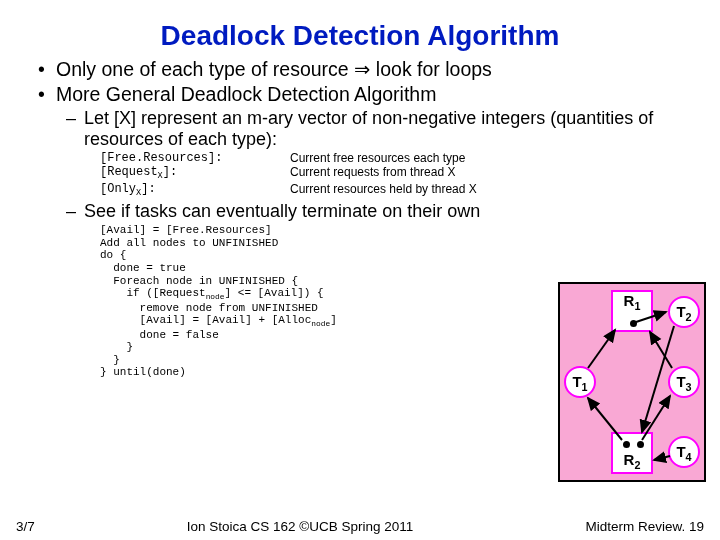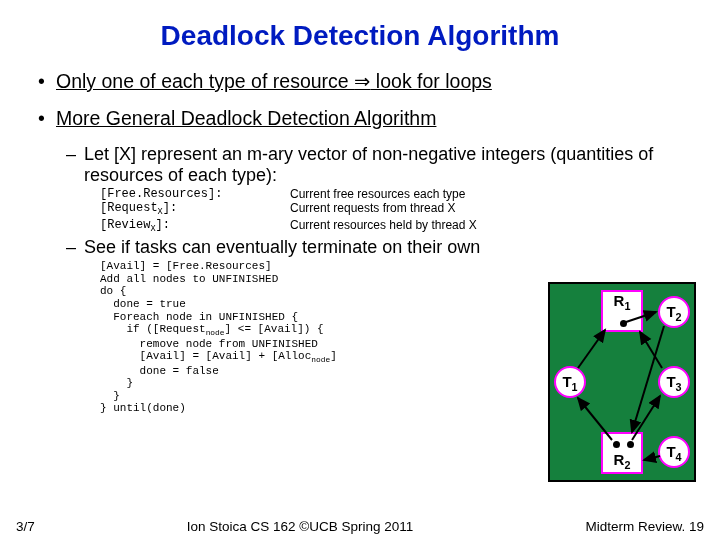--- a/index.html
+++ b/index.html
@@ -27,22 +27,21 @@
     padding-top: 20px;
   }
   .body {
     padding: 4px 22px 0 38px;
     font-size: 19.5px;
     line-height: 1.18;
   }
   .bullet-l1 {
     position: relative;
     padding-left: 18px;
-    margin: 14px 0;
-    text-decoration: underline;
+    margin: 2px 0;
   }
   .bullet-l1::before {
     content: "•";
     position: absolute;
     left: 0;
     top: 0;
   }
   .bullet-l2 {
     position: relative;
     padding-left: 18px;
@@ -87,25 +86,25 @@
     left: 0;
     width: 720px;
     font-size: 13.5px;
     color: #000;
   }
   .footer-left  { position: absolute; left: 16px;  bottom: 0; }
   .footer-center{ position: absolute; left: 0; width: 600px; text-align: center; bottom: 0; }
   .footer-right { position: absolute; right: 16px; bottom: 0; }
   .diagram {
     position: absolute;
-    right: 24px;
+    right: 14px;
     top: 282px;
     width: 148px;
     height: 200px;
-    background: #15803d;
+    background: #f9a8d4;
     border: 2px solid #000;
     box-sizing: border-box;
   }
   .node {
     position: absolute;
     border: 2.5px solid #ff00ff;
     background: #fff;
     box-sizing: border-box;
     text-align: center;
     font-weight: bold;
@@ -151,21 +150,21 @@
 
     <div class="bullet-l2">Let [X] represent an m-ary vector of non-negative integers (quantities of resources of each type):</div>
 
     <div class="def-row">
       <span class="def-term"><span>[Free.Resources]:</span></span><span class="def-desc">Current free resources each type</span>
     </div>
     <div class="def-row">
       <span class="def-term"><span>[Request</span><span class="sub">X</span><span>]:</span></span><span class="def-desc">Current requests from thread X</span>
     </div>
     <div class="def-row">
-      <span class="def-term"><span>[Review</span><span class="sub">X</span><span>]:</span></span><span class="def-desc">Current resources held by thread X</span>
+      <span class="def-term"><span>[Only</span><span class="sub">X</span><span>]:</span></span><span class="def-desc">Current resources held by thread X</span>
     </div>
 
     <div class="bullet-l2">See if tasks can eventually terminate on their own</div>
 
     <div class="code-block"><span>[Avail] = [Free.Resources]</span>
 <span>Add all nodes to UNFINISHED</span>
 <span>do {</span>
 <span>  done = true</span>
 <span>  Foreach node in UNFINISHED {</span>
 <span>    if ([Request</span><span class="sub">node</span><span>] &lt;= [Avail]) {</span>

